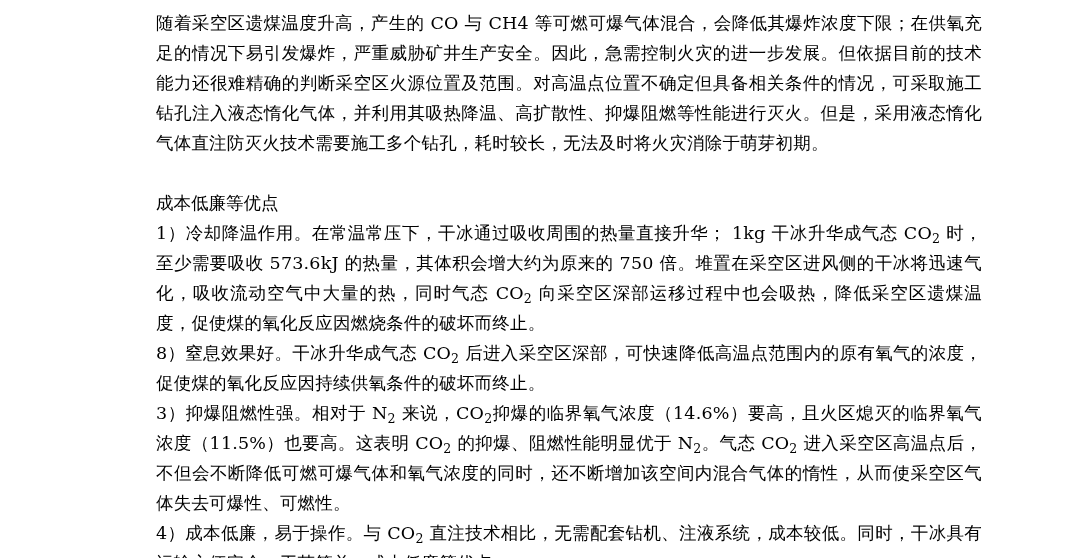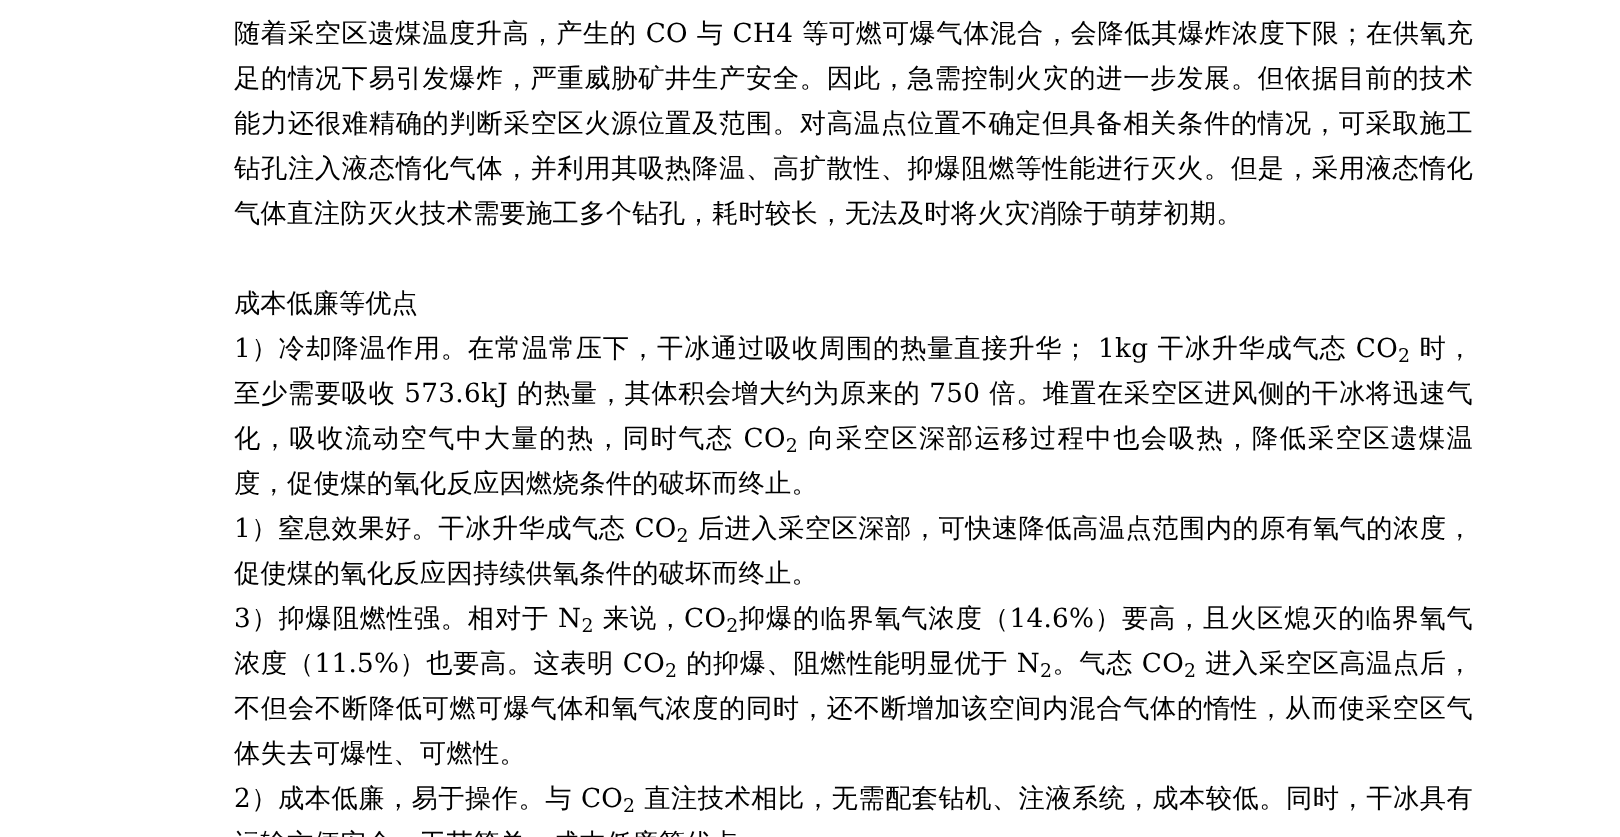--- a/index.html
+++ b/index.html
@@ -49,17 +49,17 @@
 </style>
 </head>
 <body>
 
 <div class="page">
   <div id="body-content">
       <p class="para"><span>随着采空区遗煤温度升高，产生的 </span><span class="latin">CO</span><span> 与 </span><span class="latin">CH4</span><span> 等可燃可爆气体混合，会降低其爆炸浓度下限；在供氧充足的情况下易引发爆炸，严重威胁矿井生产安全。因此，急需控制火灾的进一步发展。但依据目前的技术能力还很难精确的判断采空区火源位置及范围。对高温点位置不确定但具备相关条件的情况，可采取施工钻孔注入液态惰化气体，并利用其吸热降温、高扩散性、抑爆阻燃等性能进行灭火。但是，采用液态惰化气体直注防灭火技术需要施工多个钻孔，耗时较长，无法及时将火灾消除于萌芽初期。</span></p>
       <div class="spacer"></div>
       <p class="heading">成本低廉等优点</p>
       <p class="para"><span>1）冷却降温作用。在常温常压下，干冰通过吸收周围的热量直接升华； </span><span class="latin">1kg</span><span> 干冰升华成气态 </span><span class="latin">CO</span><sub>2</sub><span> 时，至少需要吸收 </span><span class="latin">573.6kJ</span><span> 的热量，其体积会增大约为原来的 </span><span class="latin">750</span><span> 倍。堆置在采空区进风侧的干冰将迅速气化，吸收流动空气中大量的热，同时气态 </span><span class="latin">CO</span><sub>2</sub><span> 向采空区深部运移过程中也会吸热，降低采空区遗煤温度，促使煤的氧化反应因燃烧条件的破坏而终止。</span></p>
-      <p class="para"><span>1）窒息效果好。干冰升华成气态 </span><span class="latin">CO</span><sub>2</sub><span> 后进入采空区深部，可快速降低高温点范围内的原有氧气的浓度，促使煤的氧化反应因持续供氧条件的破坏而终止。</span></p>
+      <p class="para"><span>8）窒息效果好。干冰升华成气态 </span><span class="latin">CO</span><sub>2</sub><span> 后进入采空区深部，可快速降低高温点范围内的原有氧气的浓度，促使煤的氧化反应因持续供氧条件的破坏而终止。</span></p>
       <p class="para"><span>3）抑爆阻燃性强。相对于 </span><span class="latin">N</span><sub>2</sub><span> 来说，</span><span class="latin">CO</span><sub>2</sub><span>抑爆的临界氧气浓度（</span><span class="latin">14.6%</span><span>）要高，且火区熄灭的临界氧气浓度（</span><span class="latin">11.5%</span><span>）也要高。这表明 </span><span class="latin">CO</span><sub>2</sub><span> 的抑爆、阻燃性能明显优于 </span><span class="latin">N</span><sub>2</sub><span>。气态 </span><span class="latin">CO</span><sub>2</sub><span> 进入采空区高温点后，不但会不断降低可燃可爆气体和氧气浓度的同时，还不断增加该空间内混合气体的惰性，从而使采空区气体失去可爆性、可燃性。</span></p>
-      <p class="para"><span>2）成本低廉，易于操作。与 </span><span class="latin">CO</span><sub>2</sub><span> 直注技术相比，无需配套钻机、注液系统，成本较低。同时，干冰具有运输方便安全，工艺简单，成本低廉等优点。</span></p>
+      <p class="para"><span>4）成本低廉，易于操作。与 </span><span class="latin">CO</span><sub>2</sub><span> 直注技术相比，无需配套钻机、注液系统，成本较低。同时，干冰具有运输方便安全，工艺简单，成本低廉等优点。</span></p>
     </div>
 </div>
 
 </body></html>

